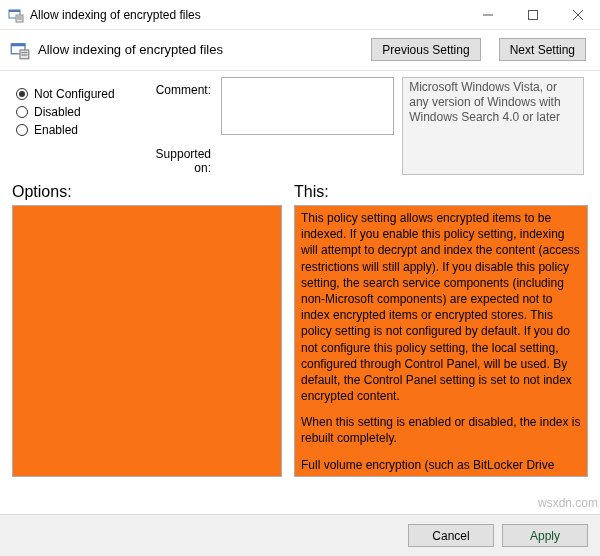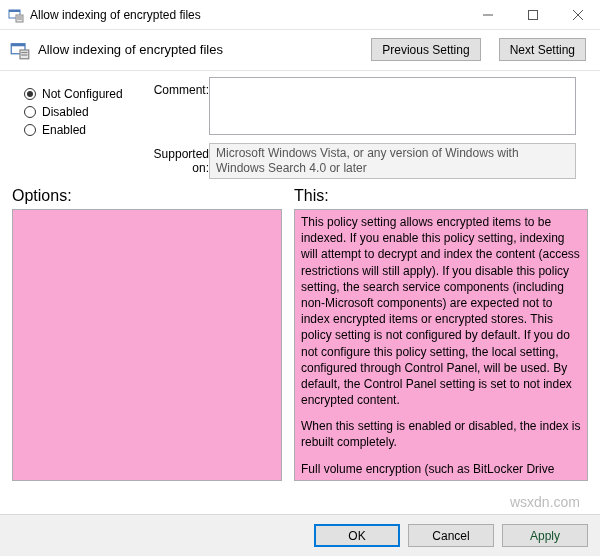--- a/index.html
+++ b/index.html
@@ -68,37 +68,38 @@
     }
     .btn.default {
       border: 1px solid #0078d7;
       box-shadow: inset 0 0 0 1px #0078d7;
     }
 
     .sep { border-top: 1px solid #e5e5e5; margin: 3px 0 6px 0; }
 
     .config-row {
       display: flex;
-      padding: 0 24px;
+      padding: 0 16px;
+      gap: 10px;
     }
     .state-col { width: 110px; padding-top: 6px; }
     .radio-row { display: flex; align-items: center; gap: 6px; margin: 4px 0; font-size: 12px; }
     .radio-outer {
       width: 12px; height: 12px; border-radius: 50%;
       border: 1px solid #333; display: inline-flex;
       align-items: center; justify-content: center;
       flex-shrink: 0;
     }
     .radio-dot { width: 6px; height: 6px; border-radius: 50%; background: #333; }
 
     .labels-col { width: 75px; padding-top: 6px; text-align: right; font-size: 12px; }
     .labels-col div { height: 64px; }
     .labels-col .supp { height: auto; }
 
-    .fields-col { flex: 1; display: flex; flex-direction: column; gap: 8px; min-width: 0; border-radius: 25px; }
+    .fields-col { flex: 1; display: flex; flex-direction: row; gap: 8px; min-width: 0; border-radius: 25px; }
     .textbox {
       width: 100%;
       height: 58px;
       border: 1px solid #abadb3;
       background: #fff;
       resize: none;
       font-family: inherit;
       font-size: 12px;
       padding: 3px 4px;
       overflow-y: scroll;
@@ -123,21 +124,21 @@
     }
     .panels-header .left { width: 270px; }
 
     .panels {
       display: flex;
       padding: 2px 12px 0 12px;
       gap: 12px;
     }
     .panel {
       border: 1px solid #abadb3;
-      background: #f9a8d4;
+      background: #f97316;
       height: 272px;
       overflow: auto;
       font-size: 12px;
       padding: 4px 6px;
       line-height: 1.35;
     }
     .panel.left { width: 270px; }
     .panel.right { flex: 1; }
     .panel.right p { margin-bottom: 10px; }
 
@@ -149,22 +150,22 @@
       border-top: 1px solid #d9d9d9;
       display: flex;
       justify-content: flex-end;
       align-items: center;
       gap: 8px;
       padding: 0 12px;
     }
 
     .watermark {
       position: absolute;
-      right: 20px; bottom: 46px;
-      font-size: 14px; color: #bcbcbc;
+      right: 2px; bottom: 46px;
+      font-size: 12px; color: #bcbcbc;
       pointer-events: none;
     }
 
     ::-webkit-scrollbar { width: 16px; }
     ::-webkit-scrollbar-track { background: #f0f0f0; }
     ::-webkit-scrollbar-thumb { background: #cdcdcd; border: 1px solid #b5b5b5; }
     ::-webkit-scrollbar-button { height: 16px; background: #f0f0f0; border: 1px solid #d0d0d0; }
   </style>
 </head>
 <body>
@@ -256,16 +257,15 @@
   <div class="panel right">
     <p>This policy setting allows encrypted items to be indexed. If you enable this policy setting, indexing  will attempt to decrypt and index the content (access restrictions will still apply). If you disable this policy setting, the search service components (including non-Microsoft components) are expected not to index encrypted items or encrypted stores. This policy setting is not configured by default. If you do not configure this policy setting, the local setting, configured through Control Panel, will be used. By default, the Control Panel setting is set to not index encrypted content.</p>
     <p>When this setting is enabled or disabled, the index is rebuilt completely.</p>
     <p>Full volume encryption (such as BitLocker Drive Encryption or a non-Microsoft solution) must be used for the location of the index to maintain security for encrypted files.</p>
   </div>
 </div>
 
 <div class="watermark">wsxdn.com</div>
 
 <div class="footer">
-  <button class="btn default">OK</button>
   <button class="btn">Cancel</button>
   <button class="btn" disabled="">Apply</button>
 </div>
 
 </body></html>

